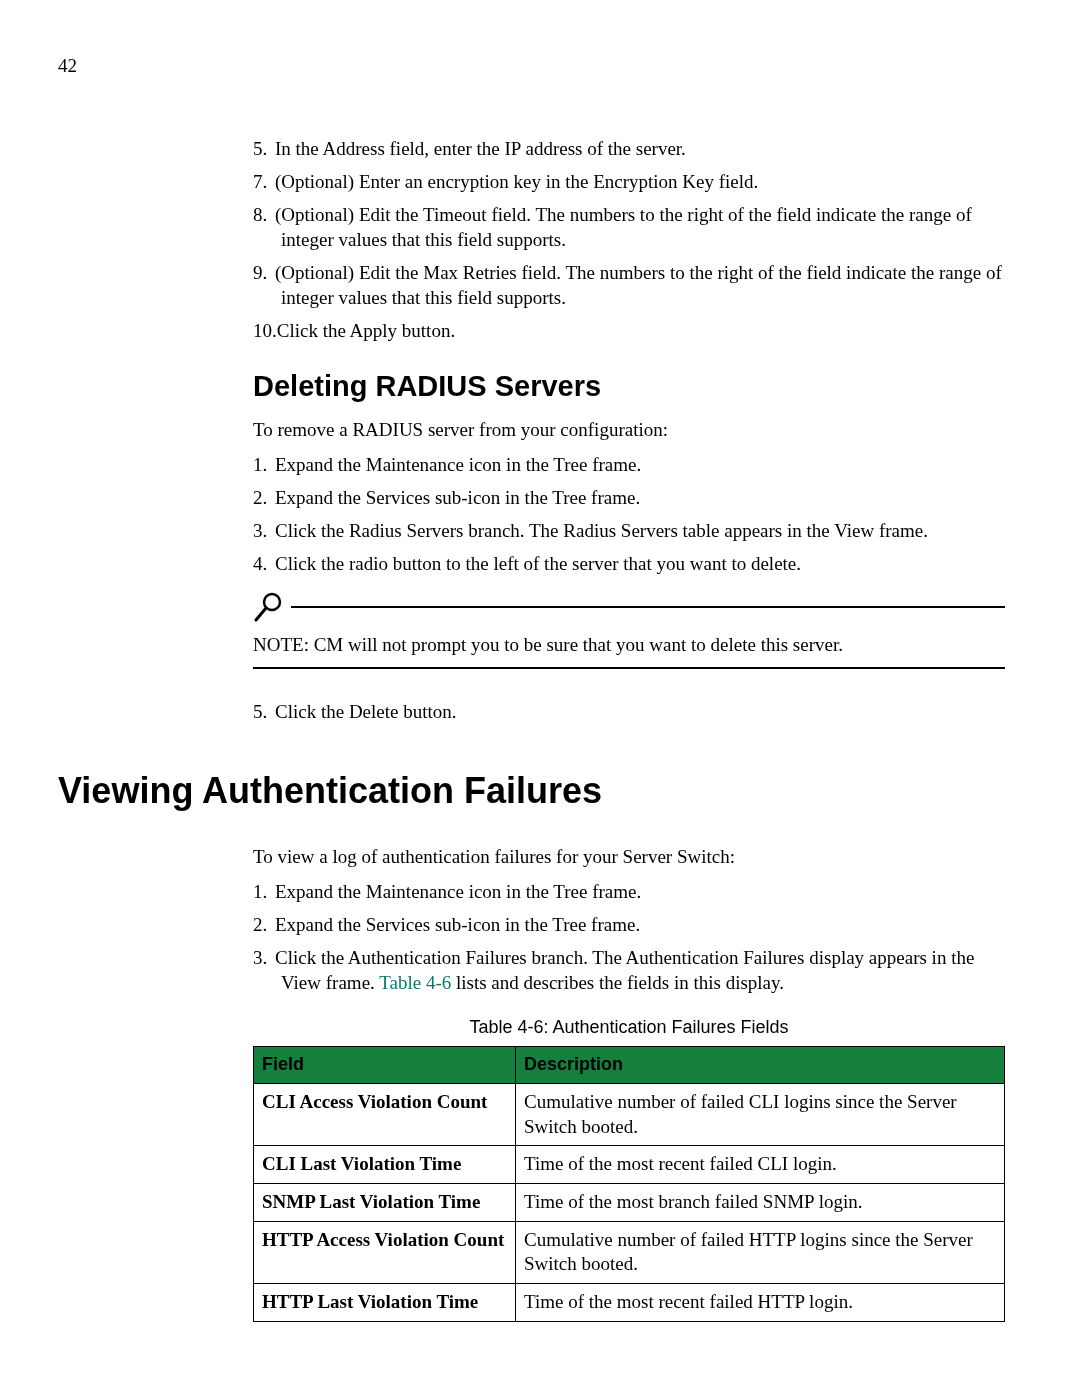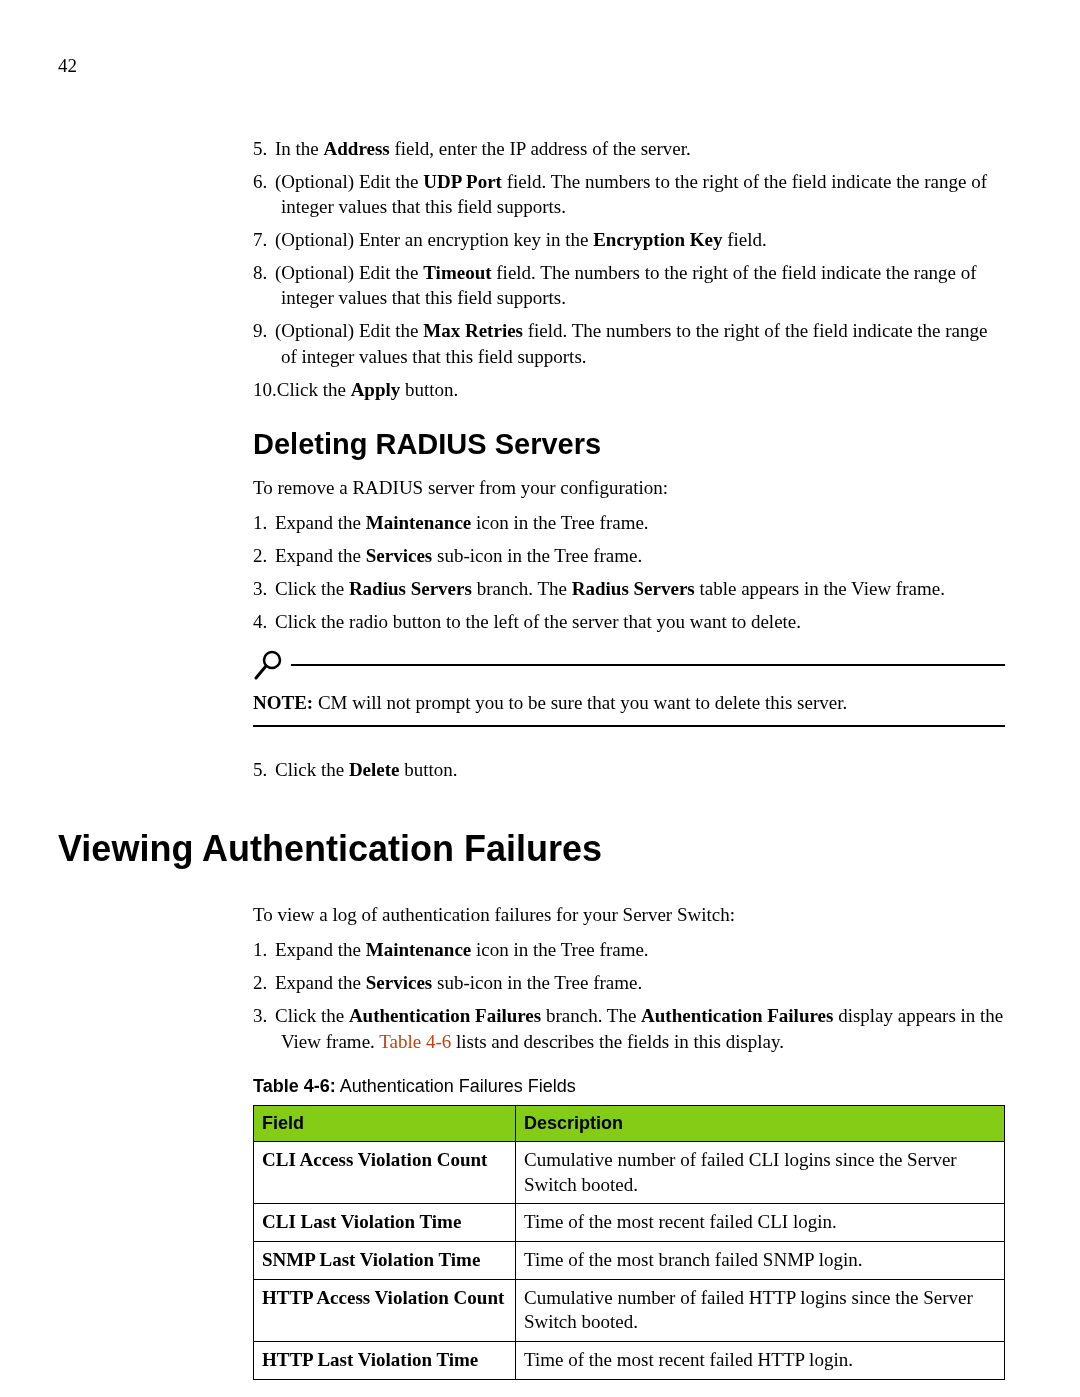--- a/index.html
+++ b/index.html
@@ -32,21 +32,21 @@
     line-height: 1.32;
     margin: 0 0 8px 0;
     padding-left: 28px;
     text-indent: -28px;
   }
   .num {
     display: inline-block;
     min-width: 22px;
     text-indent: 0;
   }
-  .b { font-weight: bold; }
+  .b { font-weight: normal; }
   h2.sect {
     font-family: Arial, Helvetica, sans-serif;
     font-weight: bold;
     font-size: 29px;
     margin: 26px 0 14px 0;
   }
   h1.main {
     font-family: Arial, Helvetica, sans-serif;
     font-weight: bold;
     font-size: 36px;
@@ -81,60 +81,60 @@
     line-height: 1.32;
   }
   .note-rule-bot {
     height: 2px;
     background: #000;
   }
   .table-caption {
     font-family: Arial, Helvetica, sans-serif;
     font-size: 18px;
     margin: 22px 0 8px 0;
+    text-align: center;
   }
   table.fields {
     border-collapse: collapse;
     width: 100%;
     font-size: 19px;
   }
   table.fields th, table.fields td {
     border: 1px solid #000;
     padding: 6px 8px;
     text-align: left;
     vertical-align: top;
     line-height: 1.3;
   }
   table.fields th {
-    background: #84cc16;
+    background: #15803d;
     font-family: Arial, Helvetica, sans-serif;
     font-weight: bold;
     font-size: 18px;
   }
   table.fields td.fcol {
     font-weight: bold;
     width: 245px;
     margin-top: 12px;
   }
   a.xref {
-    color: #c2410c;
+    color: #0f766e;
     text-decoration: none;
   }
   .nowrap { white-space: nowrap; }
 </style>
 </head>
 <body>
 
 <div class="page">
   <div class="page-number">42</div>
 
   <div class="content-col">
     <ol class="steps">
       <li><span class="num">5.</span><span>In the </span><span class="b">Address</span><span> field, enter the IP address of the server.</span></li>
-      <li><span class="num">6.</span><span>(Optional) Edit the </span><span class="b">UDP Port</span><span> field. The numbers to the right of the field indicate the range of integer values that this field supports.</span></li>
       <li><span class="num">7.</span><span>(Optional) Enter an encryption key in the </span><span class="b">Encryption Key</span><span> field.</span></li>
       <li><span class="num">8.</span><span>(Optional) Edit the </span><span class="b">Timeout</span><span> field. The numbers to the right of the field indicate the range of integer values that this field supports.</span></li>
       <li><span class="num">9.</span><span>(Optional) Edit the </span><span class="b">Max Retries</span><span> field. The numbers to the right of the field indicate the range of integer values that this field supports.</span></li>
       <li><span class="num">10.</span><span>Click the </span><span class="b">Apply</span><span> button.</span></li>
     </ol>
 
     <h2 class="sect">Deleting RADIUS Servers</h2>
     <p class="body">To remove a RADIUS server from your configuration:</p>
     <ol class="steps" style="margin-bottom:10px;">
       <li><span class="num">1.</span><span>Expand the </span><span class="b">Maintenance</span><span> icon in the Tree frame.</span></li>

